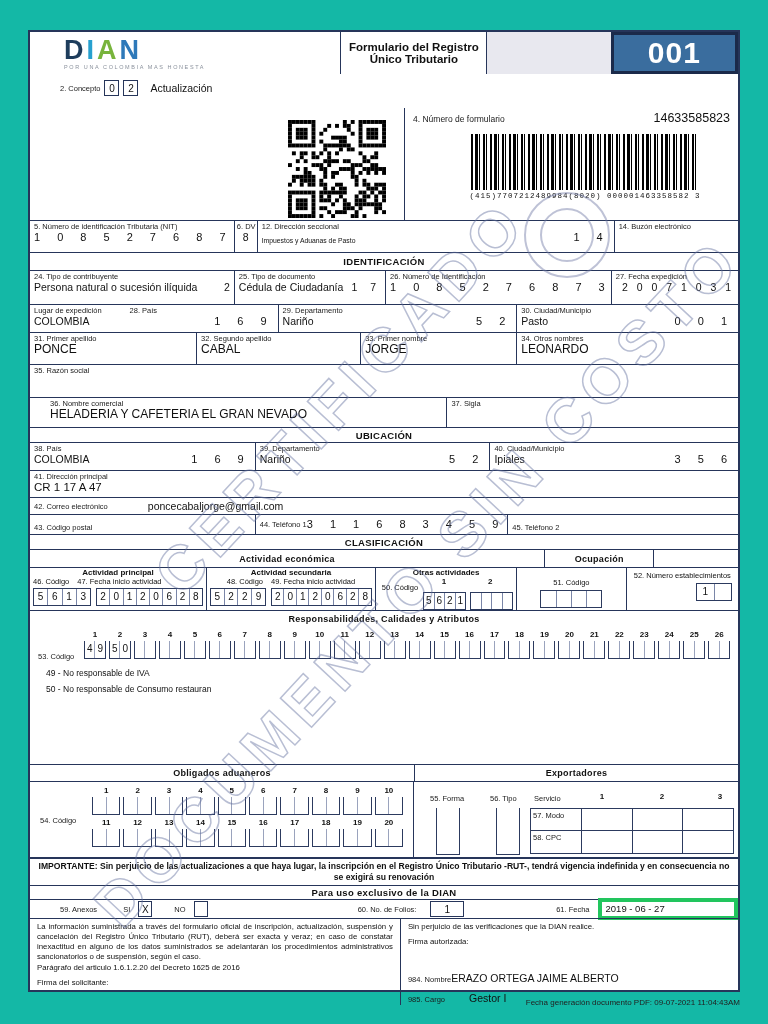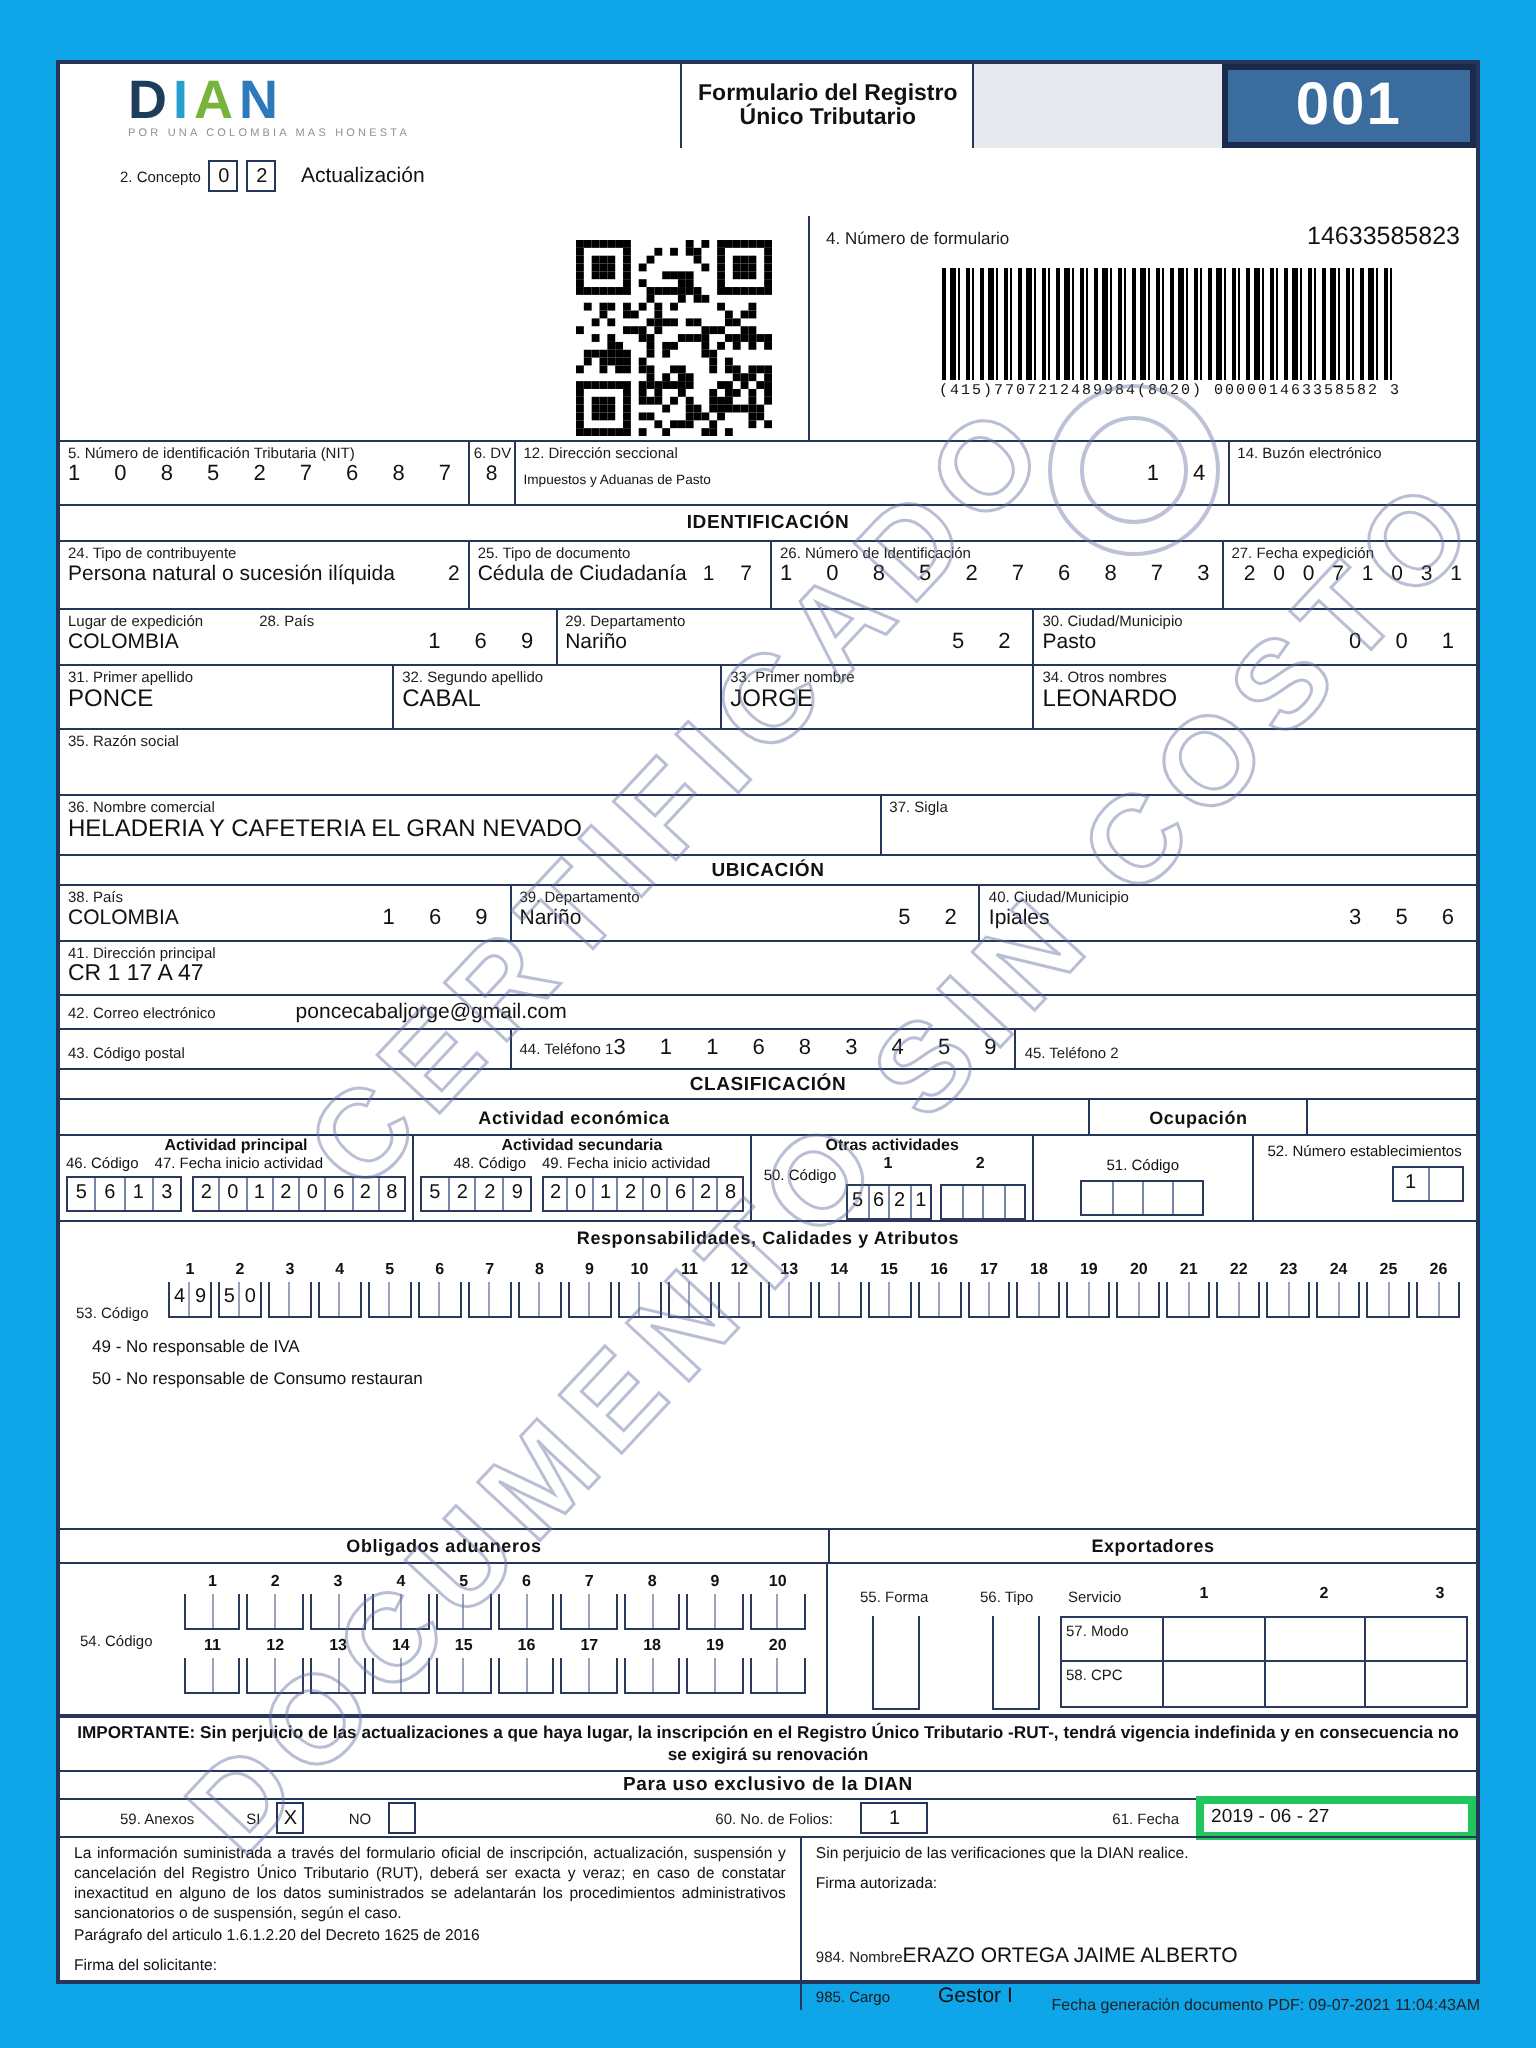--- a/index.html
+++ b/index.html
@@ -1,17 +1,17 @@
 <!DOCTYPE html>
 <html><head>
 <meta charset="utf-8">
 <style>
   html,body{margin:0;padding:0;background:#ffffff;}
   body{font-family:"Liberation Sans", sans-serif;color:#111;}
-  .page{position:relative;width:768px;height:1024px;background:#0ea5e9;overflow:hidden;}
+  .page{position:relative;width:768px;height:1024px;background:#14b8a6;overflow:hidden;}
   .form{position:absolute;left:28px;top:30px;width:712px;height:962px;border:2px solid #26355a;box-sizing:border-box;background:#fff;}
   .row{position:relative;display:flex;box-sizing:border-box;border-top:1px solid #26355a;}
   .row.noline{border-top:none;}
   .cell{position:relative;box-sizing:border-box;border-left:1px solid #26355a;padding:1px 4px;overflow:hidden;}
   .cell:first-child{border-left:none;}
   .lbl{font-size:7.5px;color:#1a1a1a;line-height:9px;white-space:nowrap;}
   .val{font-size:10.5px;line-height:13px;white-space:nowrap;}
   .digits{letter-spacing:7px;font-size:11px;}
   .vr{text-align:right;}
   .vc{text-align:center;}
@@ -471,21 +471,21 @@
       </div>
     </div>
 
     <div class="row" style="height:33px;">
       <div class="cell" style="width:712px;">
         <div class="lbl">35. Razón social</div>
         <div class="val"></div>
       </div>
     </div>
 
-    <div class="row" style="height:30px;">
+    <div class="row" style="height:30px;padding-left:16px;">
       <div class="cell" style="width:412px;">
         <div class="lbl">36. Nombre comercial</div>
         <div class="val" style="font-size:12px;">HELADERIA Y CAFETERIA EL GRAN NEVADO</div>
       </div>
       <div class="cell" style="width:300px;">
         <div class="lbl">37. Sigla</div>
         <div class="val"></div>
       </div>
     </div>
 

